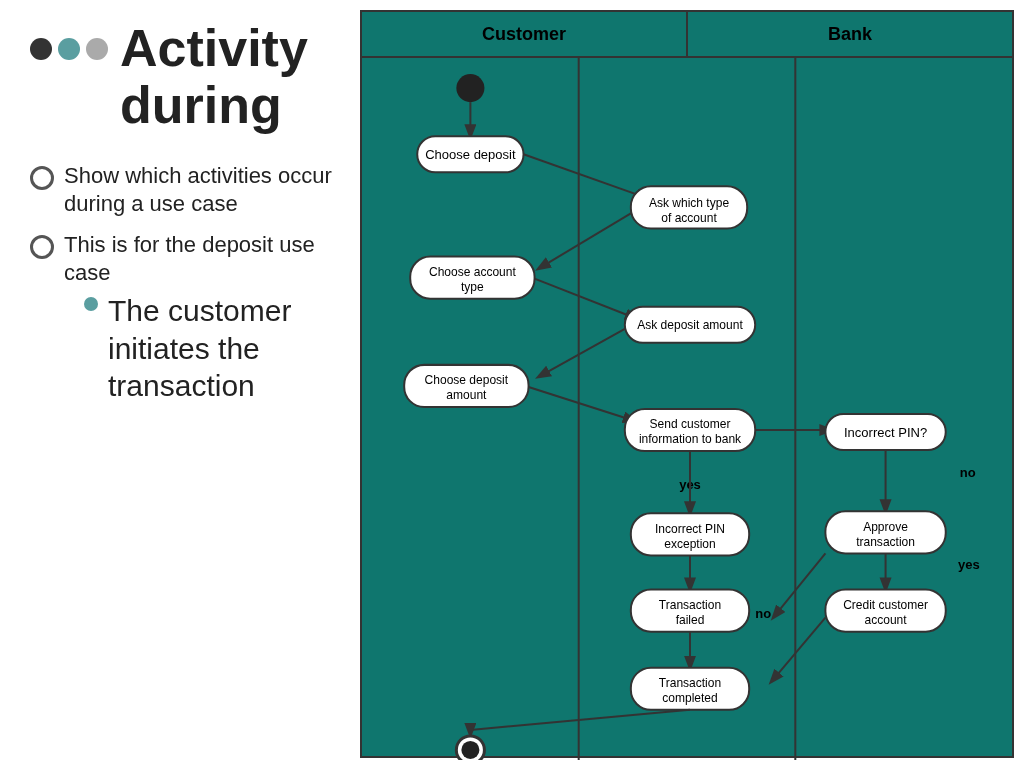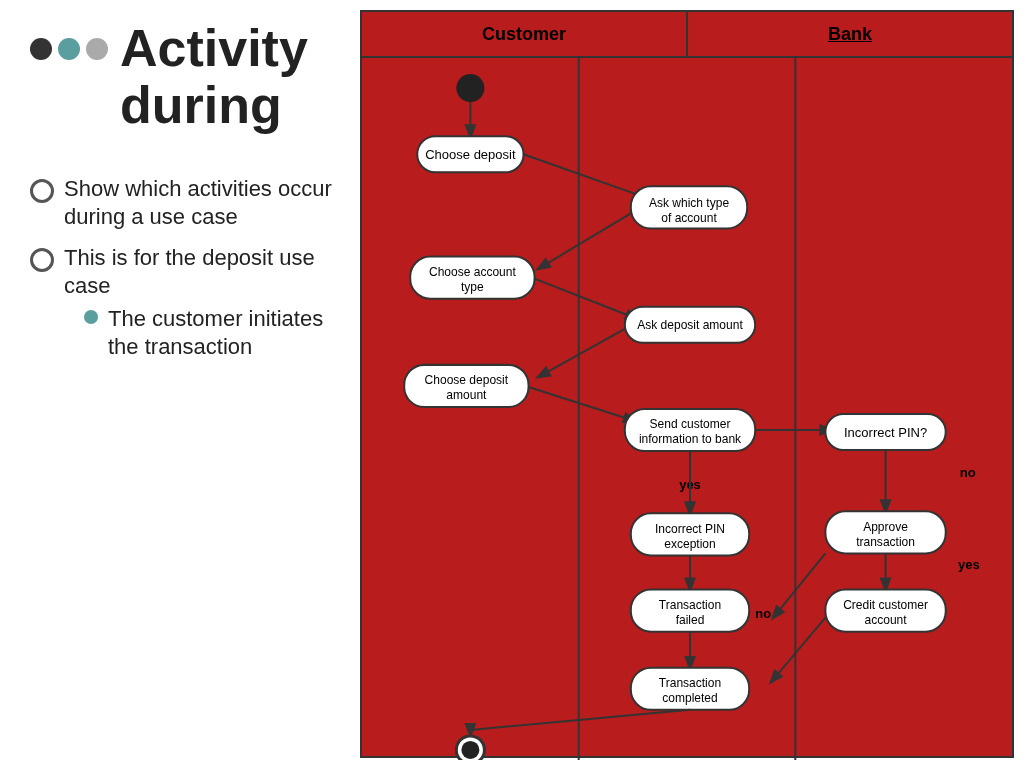--- a/index.html
+++ b/index.html
@@ -46,21 +46,21 @@
     .title-text {
       font-size: 52px;
       font-weight: bold;
       color: #222;
       line-height: 1.1;
     }
 
     .bullet-list {
       list-style: none;
       padding: 0;
-      margin-top: 25px;
+      margin-top: 12px;
     }
 
     .bullet-list > li {
       display: flex;
       align-items: flex-start;
       gap: 10px;
       font-size: 22px;
       color: #222;
       margin-bottom: 14px;
       line-height: 1.25;
@@ -80,21 +80,21 @@
     .sub-bullet-list {
       list-style: none;
       padding: 0;
       margin-top: 6px;
     }
 
     .sub-bullet-list li {
       display: flex;
       align-items: flex-start;
       gap: 10px;
-      font-size: 22px;
+      font-size: 30px;
       color: #222;
       margin-bottom: 8px;
       line-height: 1.25;
       margin-left: 20px;
     }
 
     .sub-bullet-list li::before {
       content: '';
       display: block;
       width: 14px;
@@ -109,40 +109,40 @@
     .right-panel {
       flex: 1;
       padding: 10px 10px 10px 0;
     }
 
     .diagram-container {
       width: 100%;
       height: 748px;
       border: 2px solid #333;
       position: relative;
-      background: #b91c1c;
+      background: #0f766e;
     }
 
     
     .col-headers {
       display: flex;
       border-bottom: 2px solid #333;
       height: 46px;
     }
 
     .col-header {
       flex: 1;
       display: flex;
       align-items: center;
       justify-content: center;
       font-weight: bold;
       font-size: 18px;
       border-right: 2px solid #333;
     }
-    .col-header:last-child { border-right: none; text-decoration: underline; }
+    .col-header:last-child { border-right: none; }
 
     
     .diagram-svg {
       width: 100%;
       height: calc(748px - 46px);
     }
   </style>
 </head>
 <body>
 

